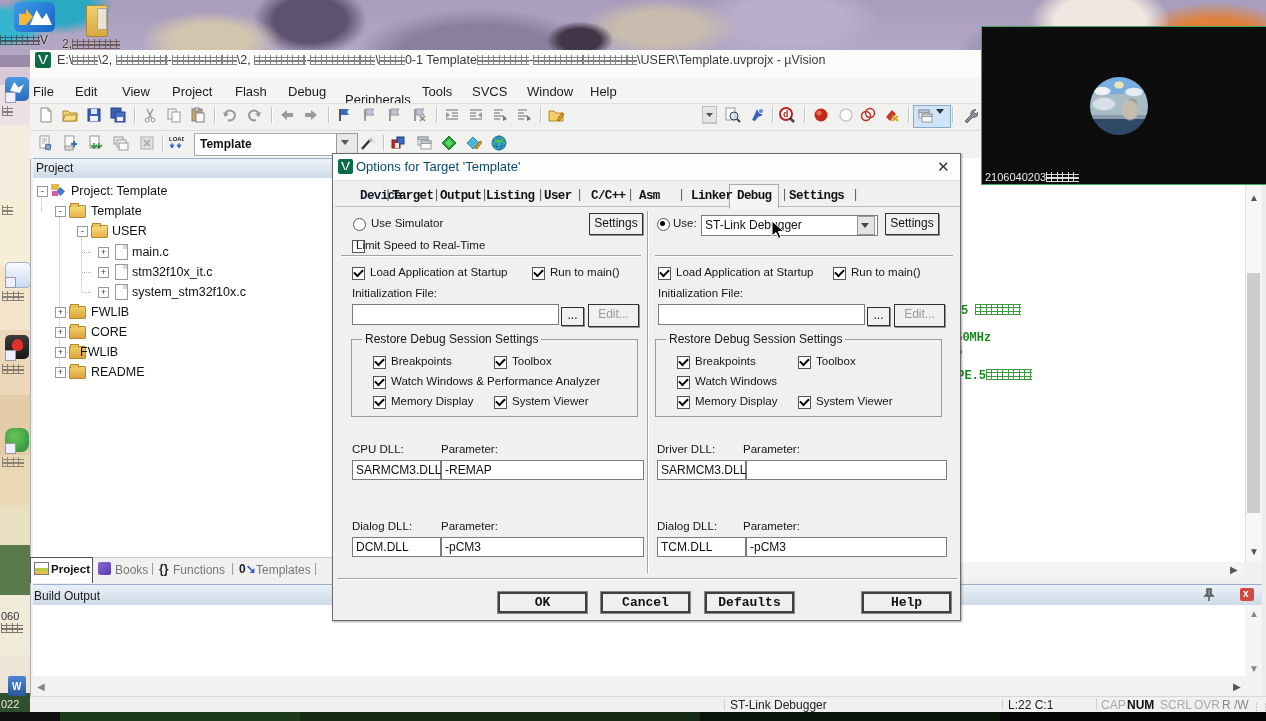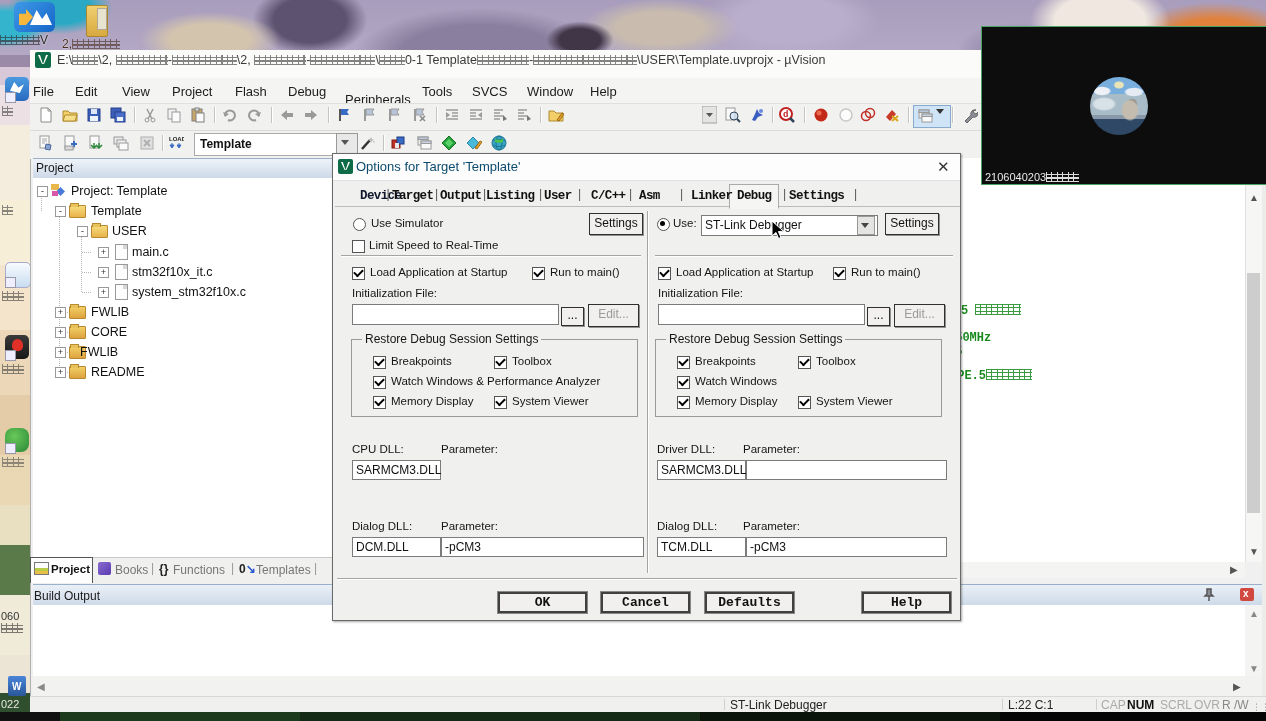--- a/index.html
+++ b/index.html
@@ -452,21 +452,21 @@
       <div class="abs" style="left:294px;top:34px;font:12px 'Liberation Mono',monospace;color:#555">|</div>
       <div class="abs" style="left:345px;top:34px;font:12px 'Liberation Mono',monospace;color:#555">|</div>
       <div class="abs" style="left:448px;top:34px;font:12px 'Liberation Mono',monospace;color:#555">|</div>
       <div class="abs" style="left:519px;top:34px;font:12px 'Liberation Mono',monospace;color:#555">|</div>
     </div>
 
  <div class="rad" style="left:20px;top:64px"></div>
  <div class="lbl" style="left:38px;top:63px">Use Simulator</div>
  <div class="btn" style="left:256px;top:59px;width:52px;height:20px">Settings</div>
  <div class="cb" style="left:19px;top:86px"></div>
- <div class="lbl" style="left:36px;top:85px">Limit Speed to Real-Time</div>
+ <div class="lbl" style="left:23px;top:85px">Limit Speed to Real-Time</div>
 
  <div class="vsep" style="left:314px;top:57px;height:362px"></div>
  <div class="rad" style="left:324px;top:64px">
       <i></i>
     </div>
  <div class="lbl" style="left:340px;top:63px">Use:</div>
  <div class="fld" style="left:368px;top:61px;width:172px;height:19px">ST-Link Debugger</div>
  <div class="abs" style="left:524px;top:62px;width:16px;height:17px;background:#e4e4e3;border:1px solid #999"></div>
  <div class="abs" style="left:528px;top:69px;width:0;height:0;border:4px solid transparent;border-top:5px solid #444"></div>
  <div class="btn" style="left:552px;top:59px;width:52px;height:20px">Settings</div>
@@ -542,20 +542,21 @@
     </div>
     <div class="lbl" style="left:362px;top:241px">Memory Display</div>
  <div class="cb" style="left:465px;top:242px">
       <i></i>
     </div>
     <div class="lbl" style="left:483px;top:241px">System Viewer</div>
 
  <div class="lbl" style="left:19px;top:289px">CPU DLL:</div>
  <div class="lbl" style="left:108px;top:289px">Parameter:</div>
  <div class="fld" style="left:19px;top:306px;width:84px;height:18px">SARMCM3.DLL</div>
+ <div class="fld" style="left:108px;top:306px;width:198px;height:18px">-REMAP</div>
  <div class="lbl" style="left:324px;top:289px">Driver DLL:</div>
  <div class="lbl" style="left:410px;top:289px">Parameter:</div>
  <div class="fld" style="left:324px;top:306px;width:84px;height:18px">SARMCM3.DLL</div>
  <div class="fld" style="left:413px;top:306px;width:196px;height:18px"></div>
 
  <div class="lbl" style="left:19px;top:366px">Dialog DLL:</div>
  <div class="lbl" style="left:108px;top:366px">Parameter:</div>
  <div class="fld" style="left:19px;top:383px;width:84px;height:18px">DCM.DLL</div>
  <div class="fld" style="left:108px;top:383px;width:198px;height:18px">-pCM3</div>
  <div class="lbl" style="left:324px;top:366px">Dialog DLL:</div>

